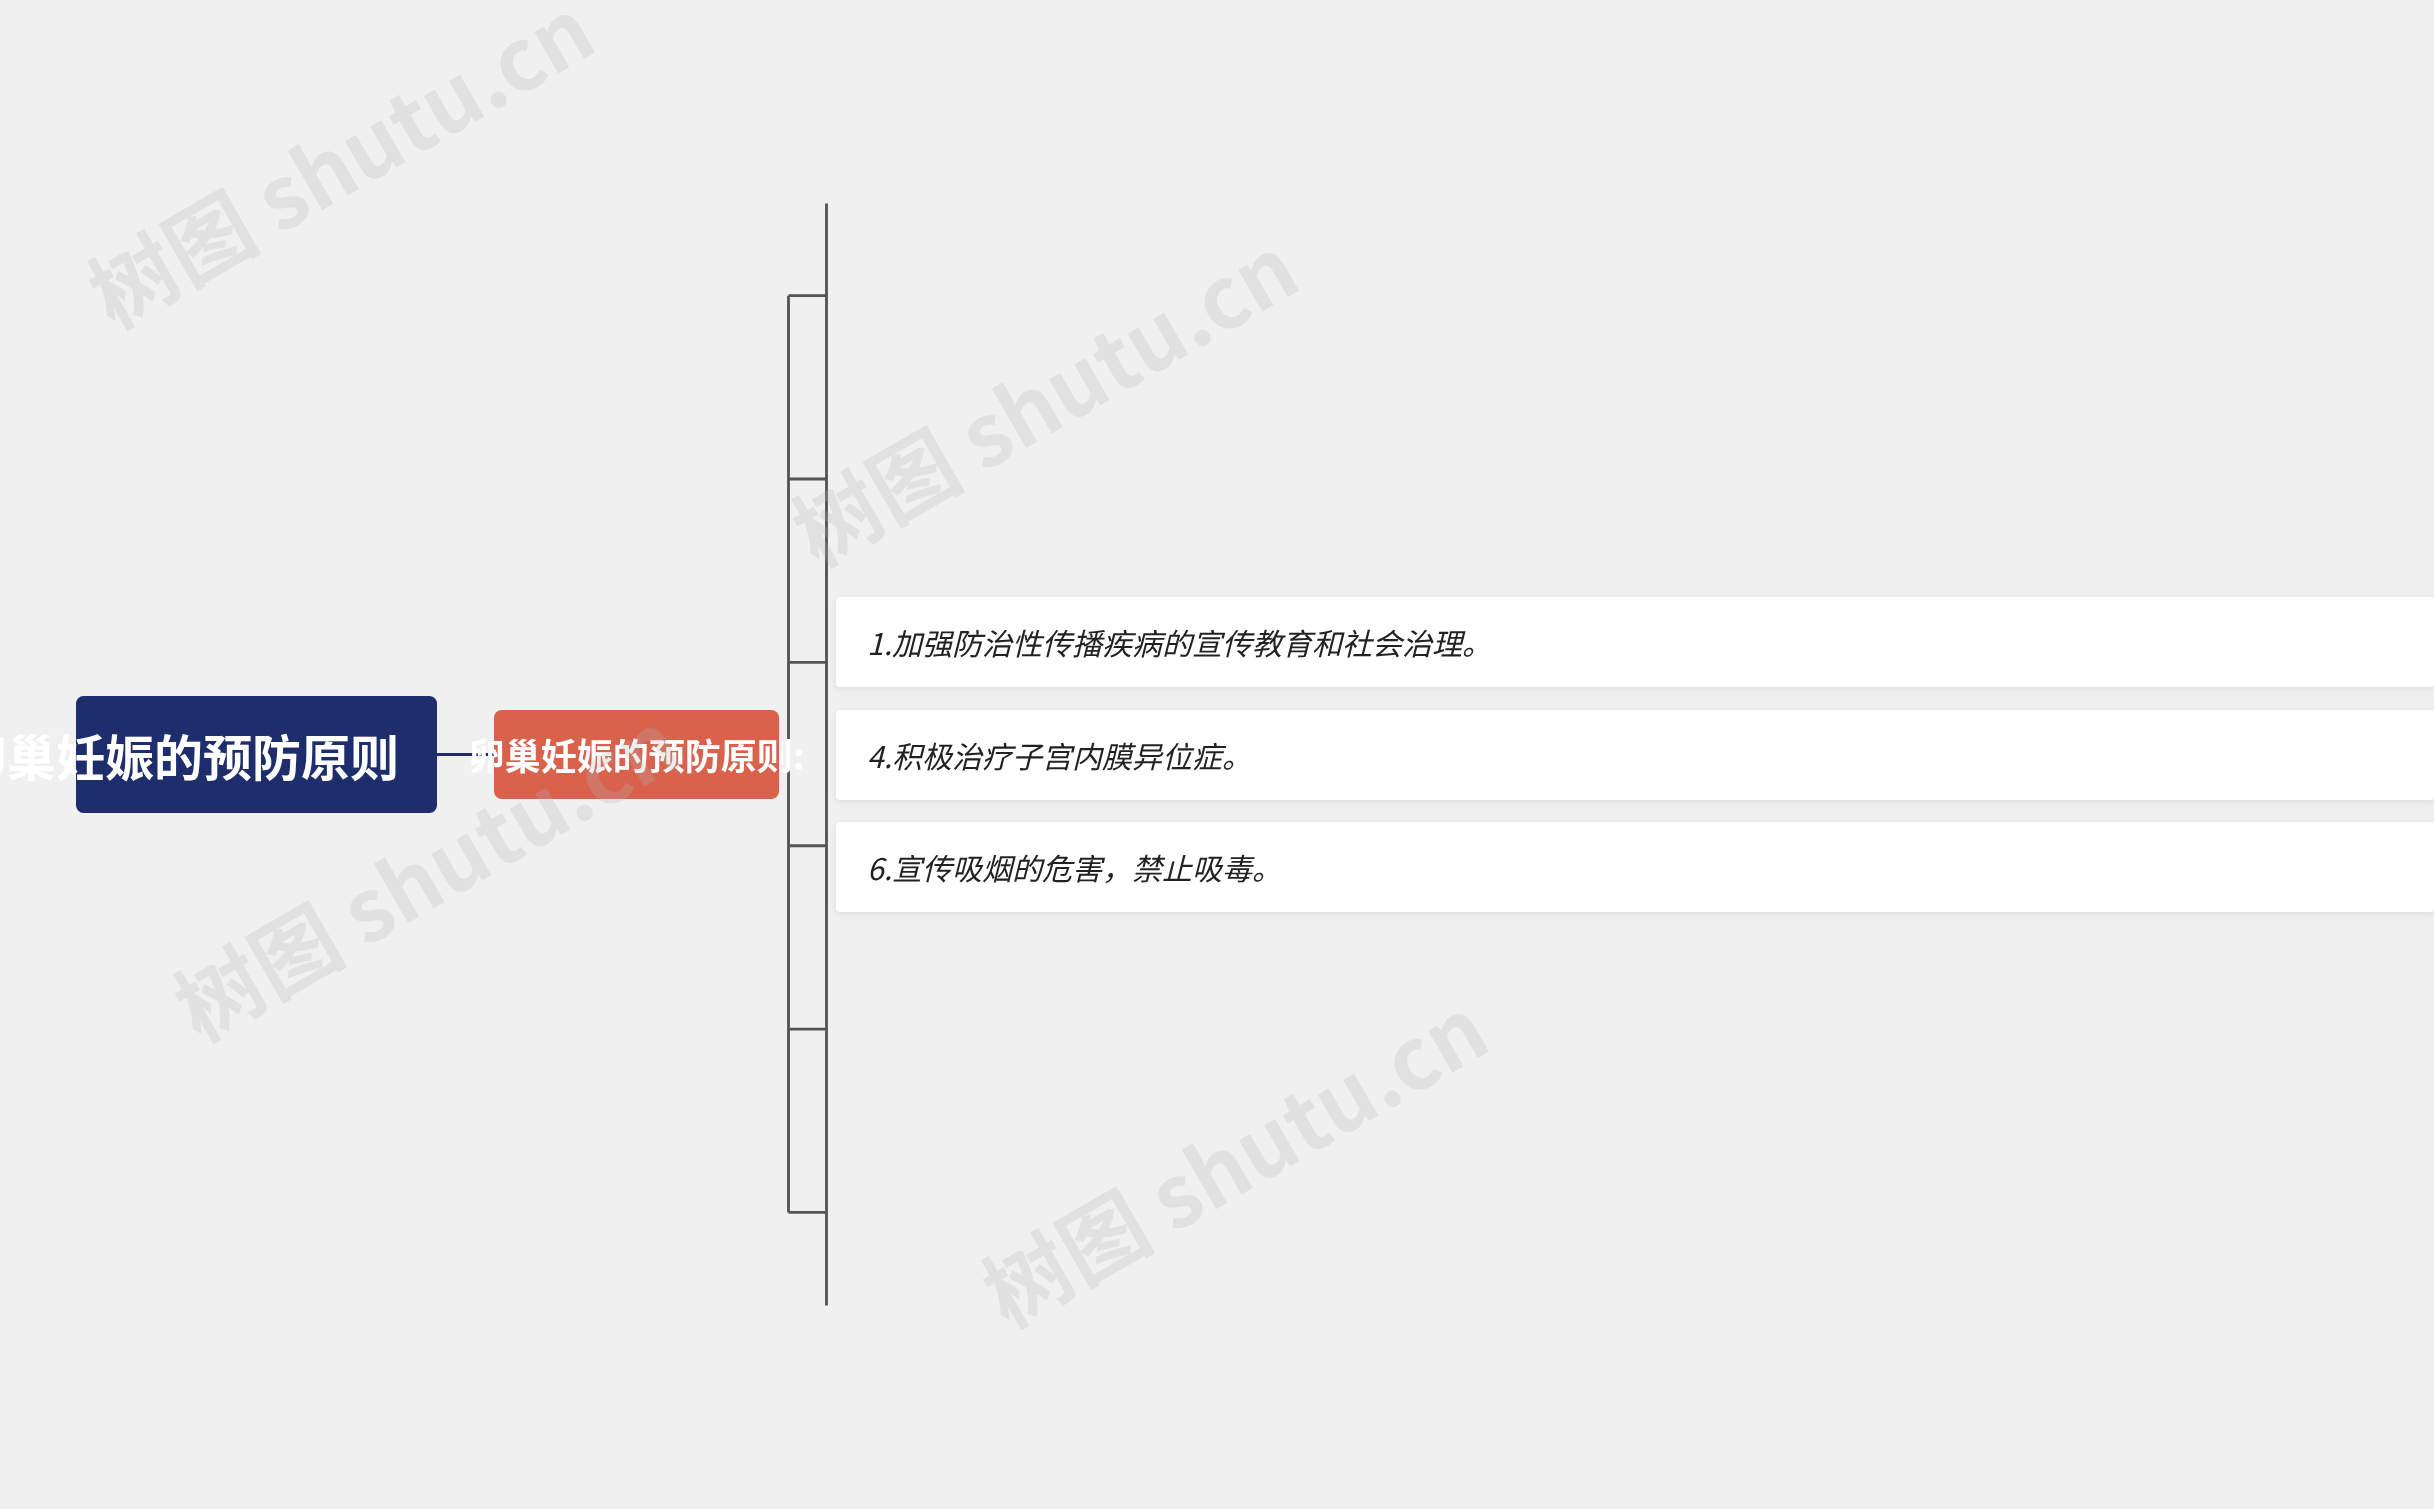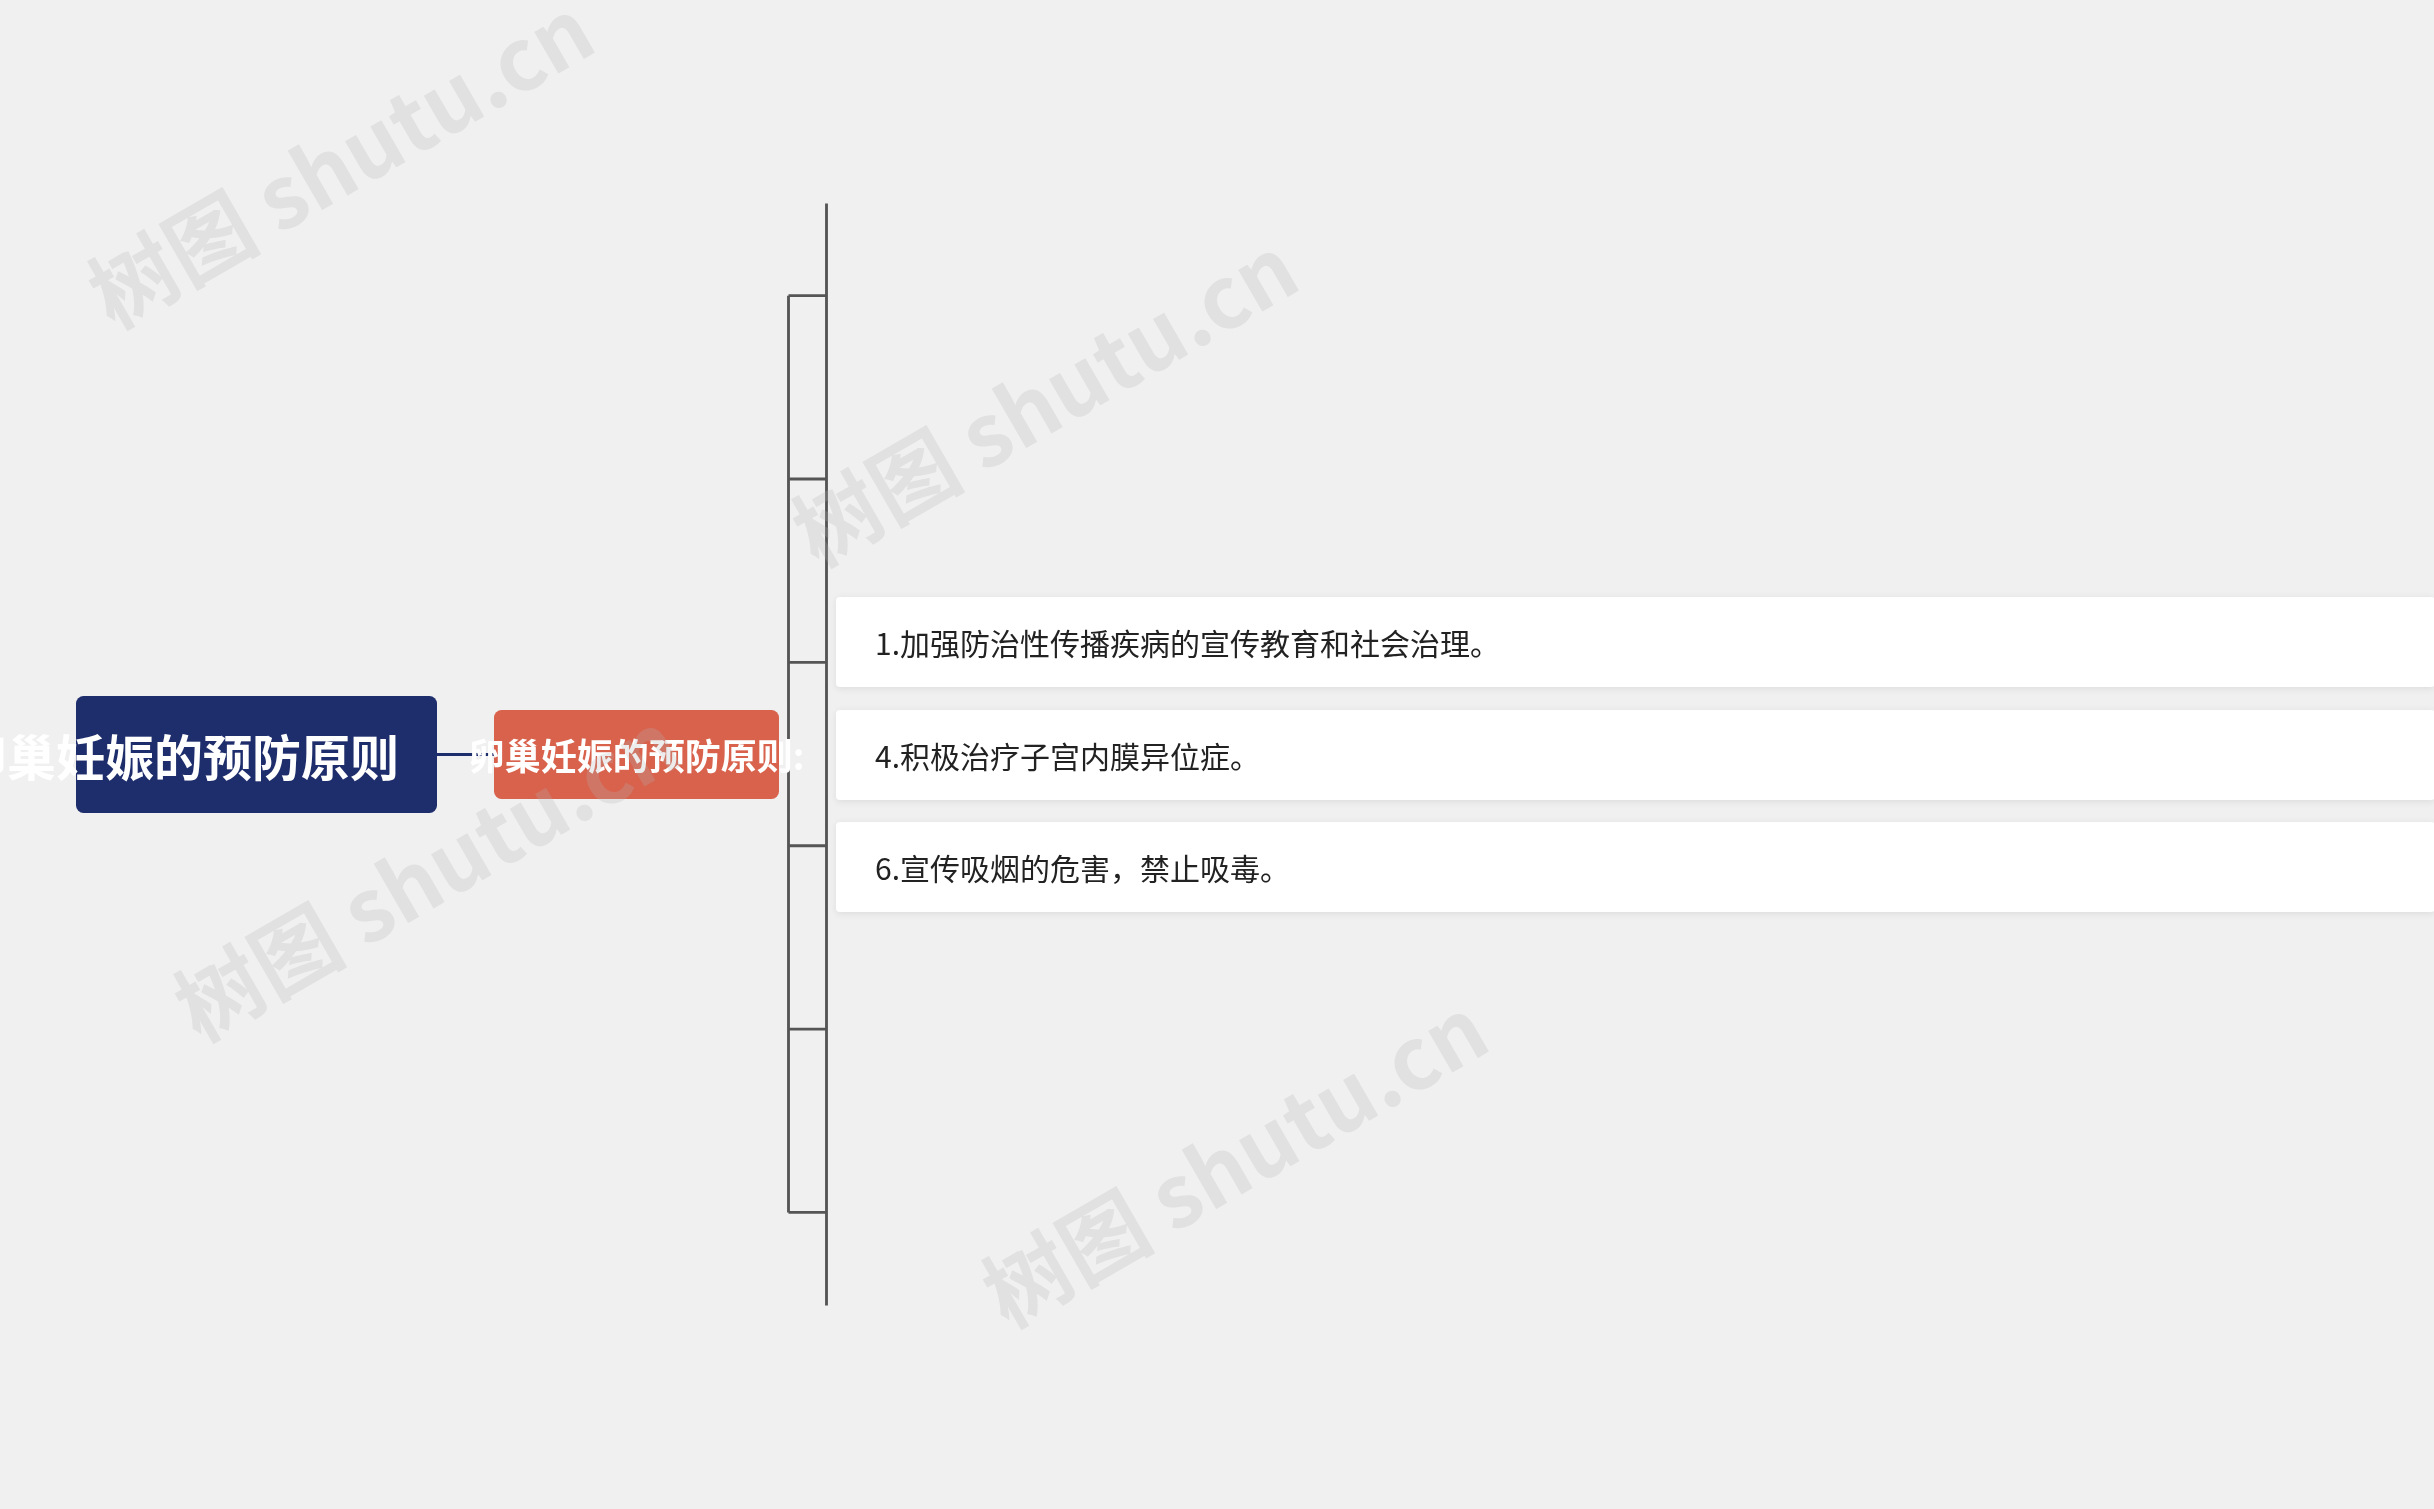--- a/index.html
+++ b/index.html
@@ -123,24 +123,25 @@
       display: flex;
       align-items: center;
       position: relative;
     }
 
     
     .item-box {
       background-color: #ffffff;
       border: none;
       border-radius: 3.8px;
-      padding: 21px 39px;
+      padding: 21px 31px;
       flex: 1;
       margin: 11.4px 0;
       box-shadow: 0 1.9px 7.6px rgba(0,0,0,0.08);
+      font-style: italic;
     }
 
     .item-text {
       font-size: 30px;
       color: #222;
       line-height: 1.6;
     }
   </style>
 </head>
 <body>

